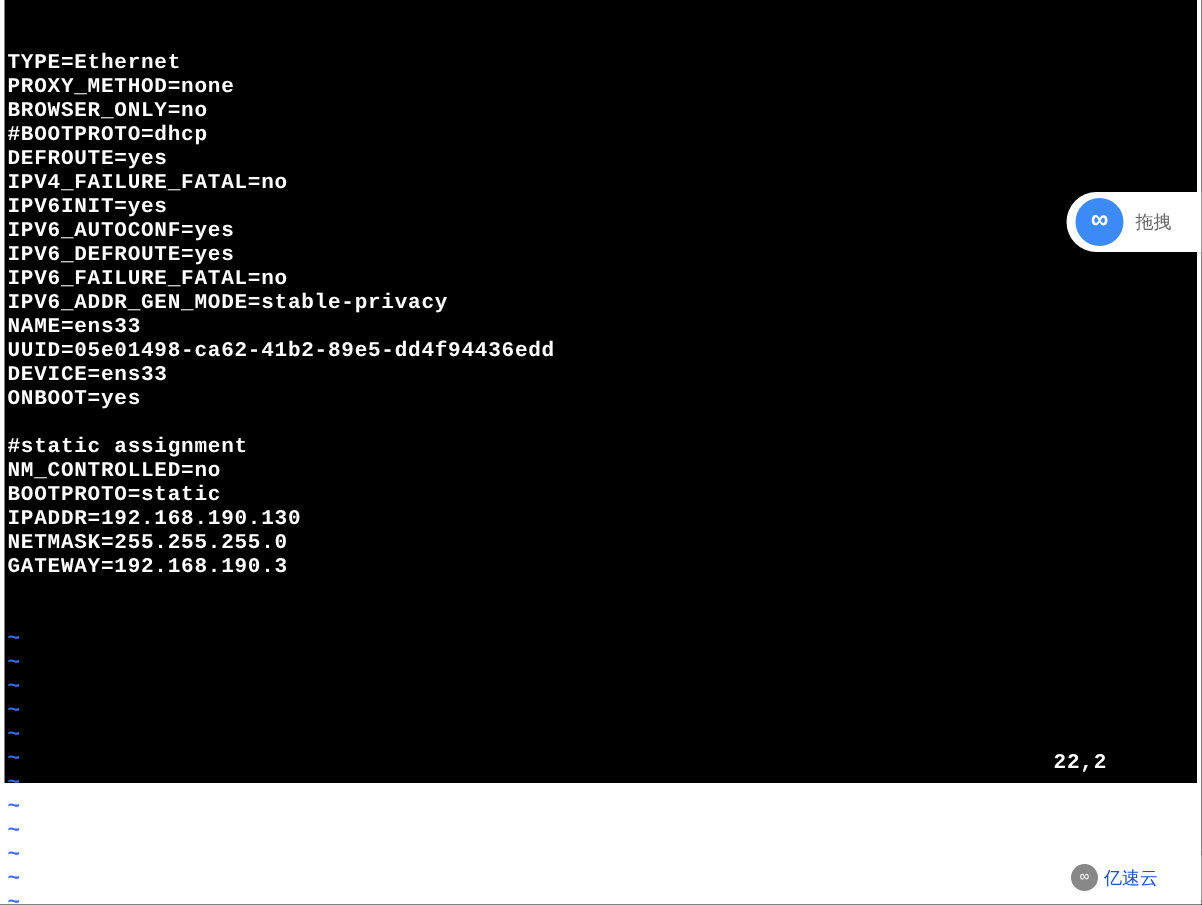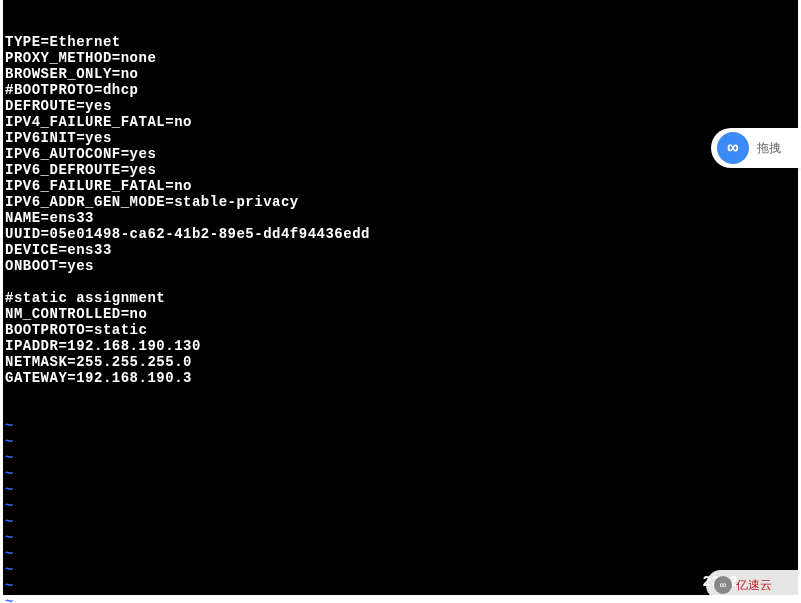--- a/index.html
+++ b/index.html
@@ -13,21 +13,21 @@
       background: #ffffff;
       position: relative;
       overflow: hidden;
       font-family: "Courier New", monospace;
     }
     .terminal {
       position: absolute;
       top: 0;
       left: 3px;
       width: 795px;
-      height: 595px;
+      height: 522px;
       background: #000000;
       color: #ffffff;
       font-size: 14px;
       line-height: 16px;
       padding: 2px 0 0 2px;
       white-space: pre;
       font-weight: bold;
       letter-spacing: 0.5px;
     }
     .config-line {
@@ -94,21 +94,21 @@
       border-radius: 50%;
       display: flex;
       align-items: center;
       justify-content: center;
       color: #ffffff;
       font-size: 10px;
       flex-shrink: 0;
     }
     .watermark-text {
       margin-left: 4px;
-      color: #b91c1c;
+      color: #1d4ed8;
       font-size: 12px;
       font-family: sans-serif;
     }
   </style>
 </head>
 <body>
 
 <div class="terminal">
   <div id="config-content"><div class="config-line">TYPE=Ethernet</div><div class="config-line">PROXY_METHOD=none</div><div class="config-line">BROWSER_ONLY=no</div><div class="config-line">#BOOTPROTO=dhcp</div><div class="config-line">DEFROUTE=yes</div><div class="config-line">IPV4_FAILURE_FATAL=no</div><div class="config-line">IPV6INIT=yes</div><div class="config-line">IPV6_AUTOCONF=yes</div><div class="config-line">IPV6_DEFROUTE=yes</div><div class="config-line">IPV6_FAILURE_FATAL=no</div><div class="config-line">IPV6_ADDR_GEN_MODE=stable-privacy</div><div class="config-line">NAME=ens33</div><div class="config-line">UUID=05e01498-ca62-41b2-89e5-dd4f94436edd</div><div class="config-line">DEVICE=ens33</div><div class="config-line">ONBOOT=yes</div><div class="config-line"> </div><div class="config-line">#static assignment</div><div class="config-line">NM_CONTROLLED=no</div><div class="config-line">BOOTPROTO=static</div><div class="config-line">IPADDR=192.168.190.130</div><div class="config-line">NETMASK=255.255.255.0</div><div class="config-line">GATEWAY=192.168.190.3</div></div>
   <div id="tilde-lines"><div class="tilde">~</div><div class="tilde">~</div><div class="tilde">~</div><div class="tilde">~</div><div class="tilde">~</div><div class="tilde">~</div><div class="tilde">~</div><div class="tilde">~</div><div class="tilde">~</div><div class="tilde">~</div><div class="tilde">~</div><div class="tilde">~</div></div>

